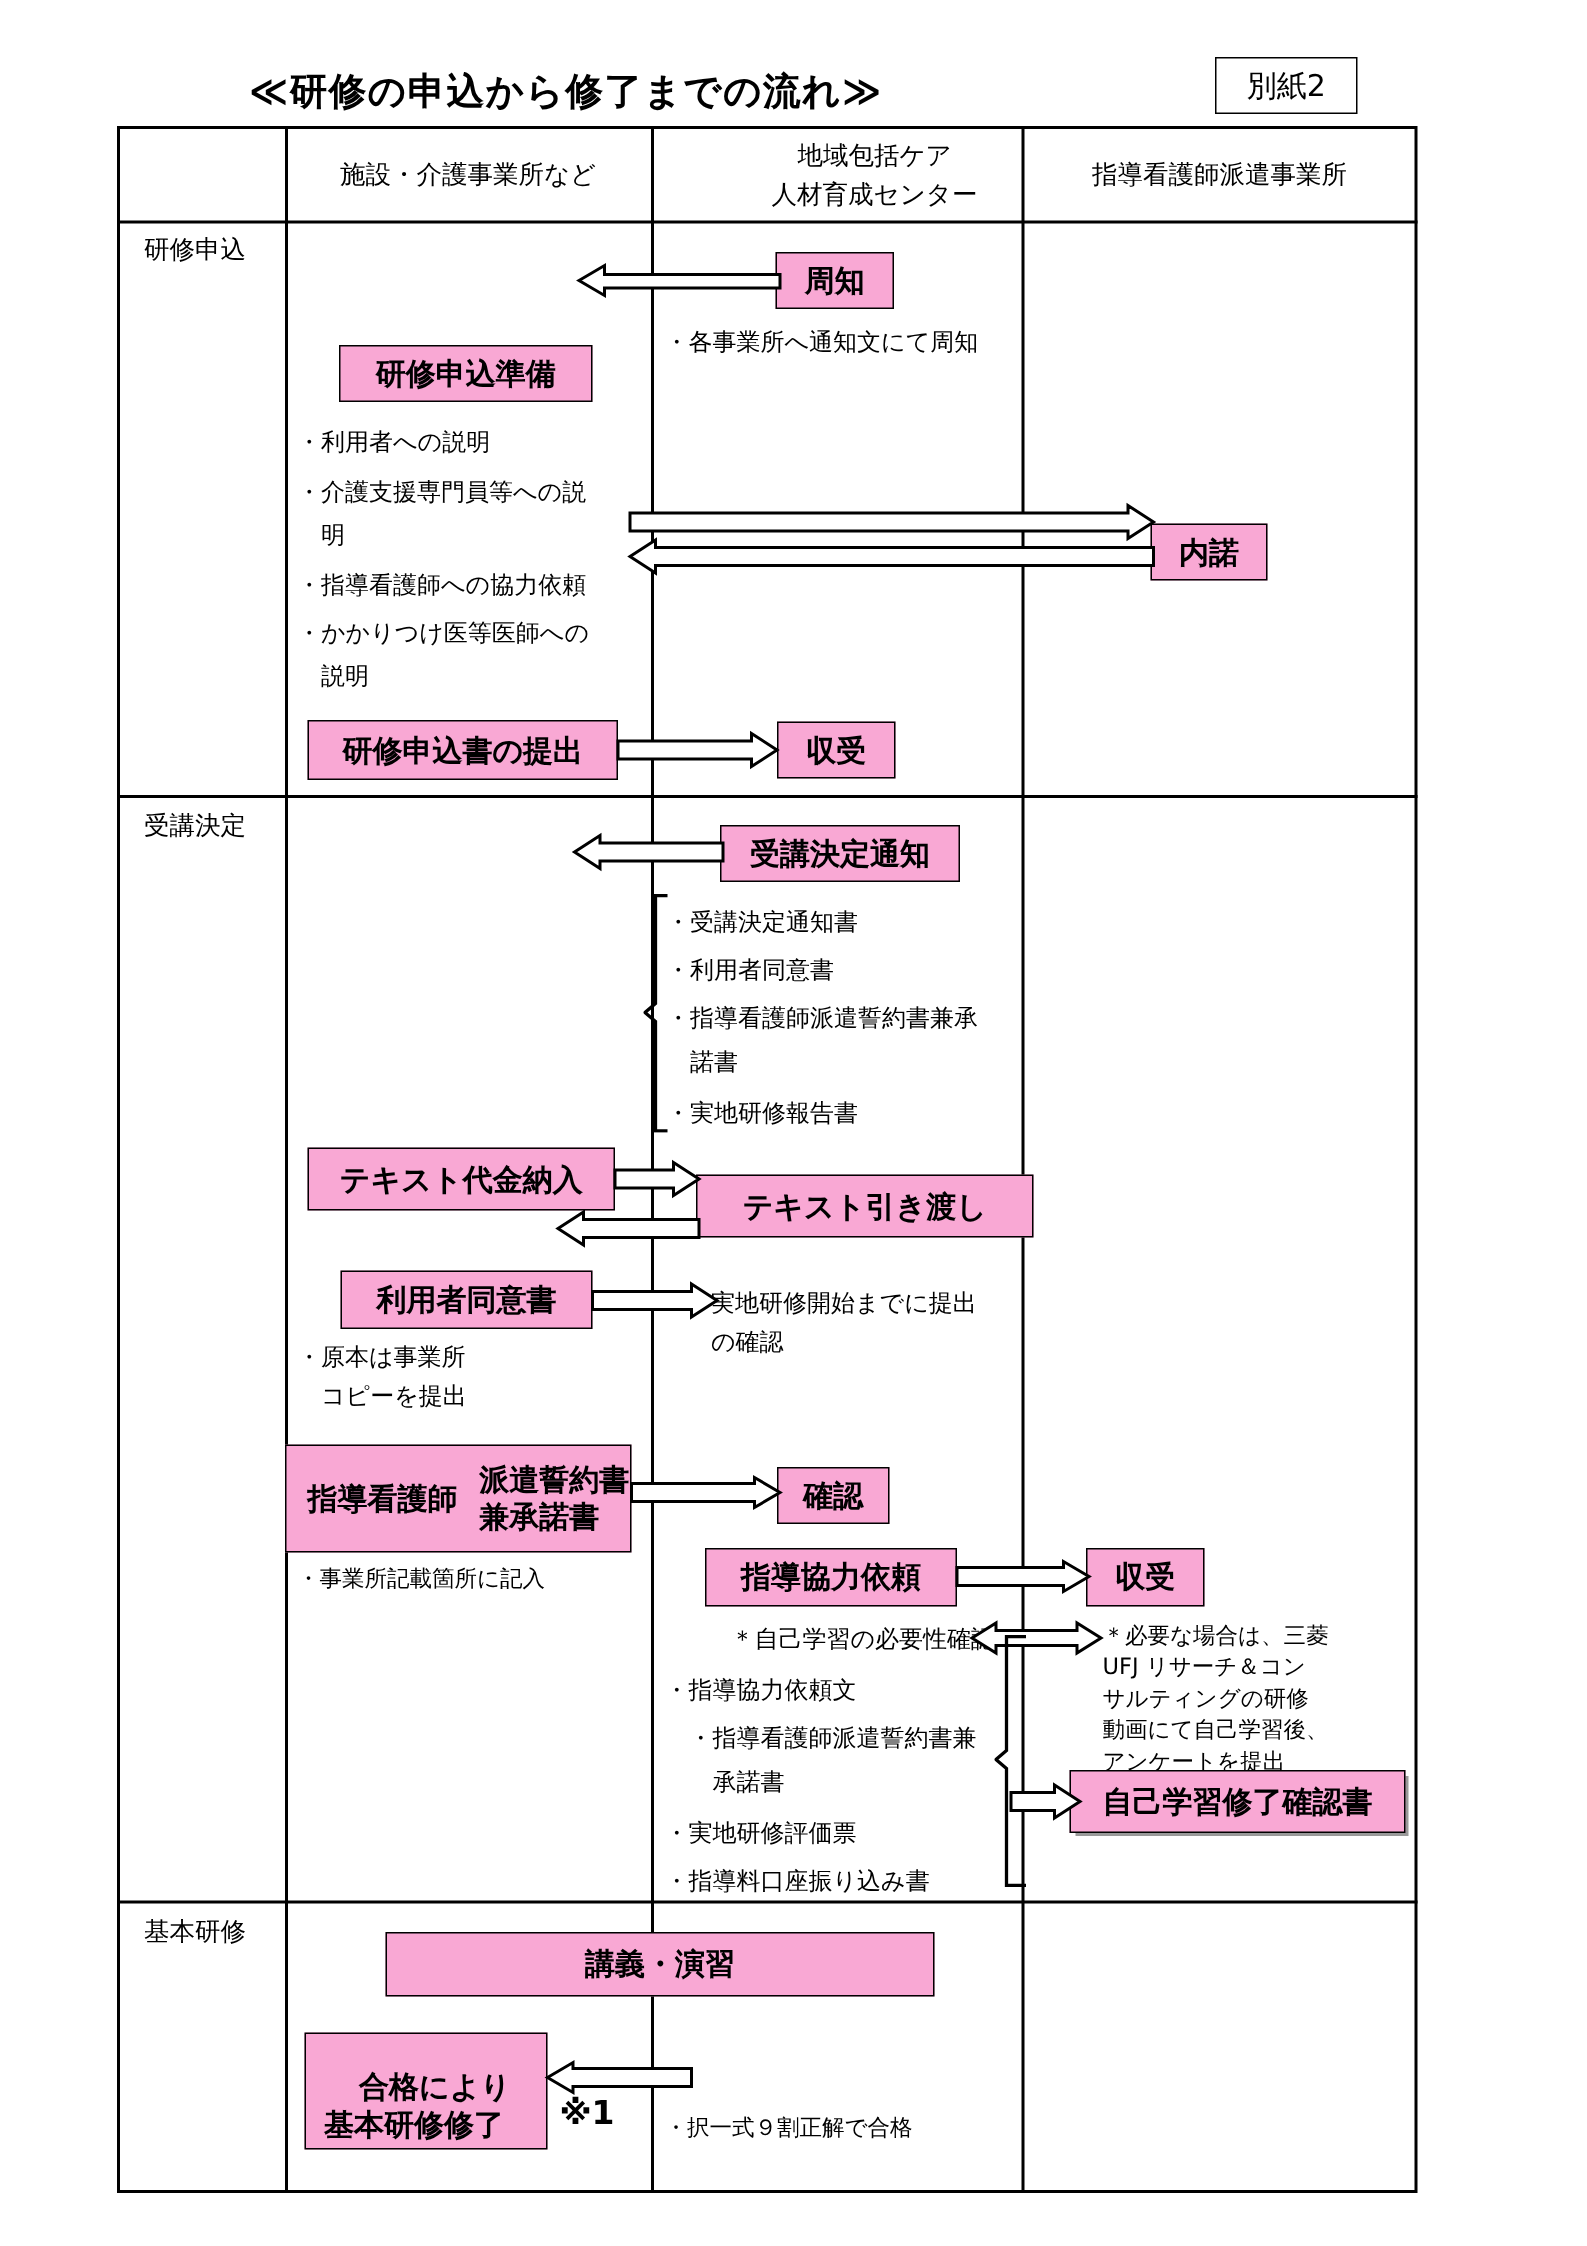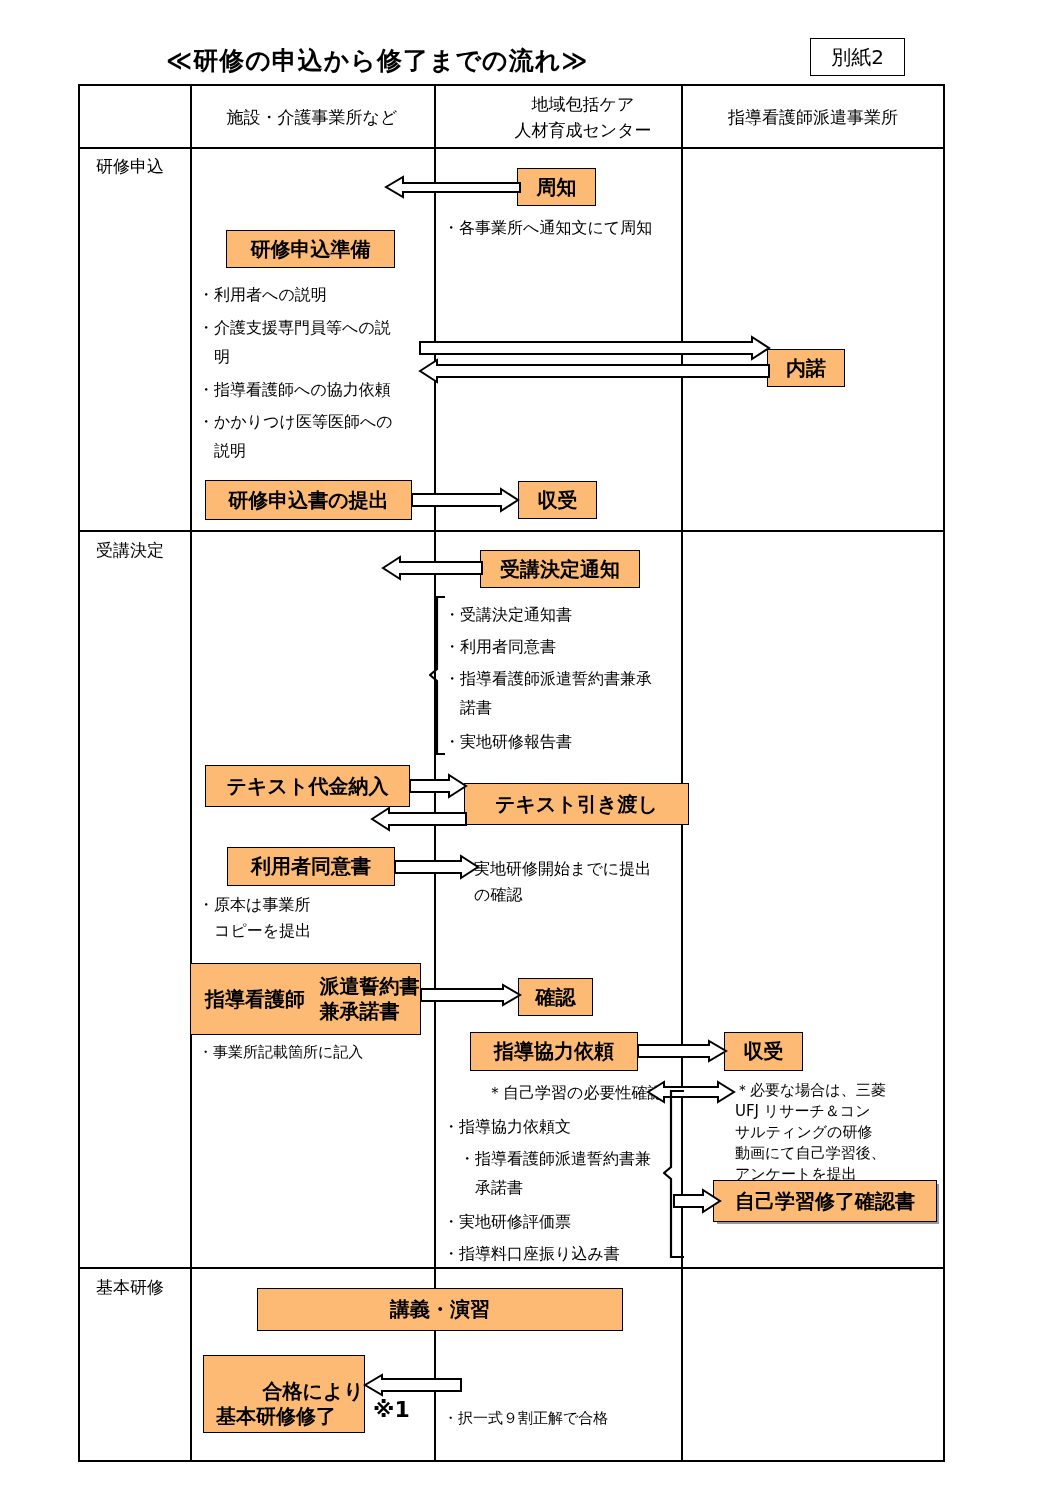--- a/index.html
+++ b/index.html
@@ -56,21 +56,21 @@
   
   .box{
     border:1.5px solid #000;
     box-sizing:border-box;
     display:flex;
     align-items:center;
     justify-content:center;
     text-align:center;
     font-size:20px;
     font-weight:bold;
-    background:#fdba74;
+    background:#f9a8d4;
     line-height:1.25;
   }
   .shadow{box-shadow:3px 3px 0 -1px #999;}
 
   
   .note{
     font-size:16px;
     line-height:29px;
     white-space:pre-line;
   }
@@ -237,21 +237,21 @@
 
   <div class="abs box shadow" style="left:713px;top:1180px;width:224px;height:42px;">自己学習修了確認書</div>
 
   <svg class="abs arrow" style="left:674px;top:1190px;" width="46" height="24" viewBox="0 0 46 24">
     <polygon points="0,5 29,5 29,0 46,11 29,22 29,17 0,17"></polygon>
   </svg>
 
   <div class="abs box" style="left:257px;top:1288px;width:366px;height:43px;">講義・演習</div>
 
   <div class="abs box" style="left:203px;top:1355px;width:162px;height:78px;flex-direction:column;">
-    <div style="width:100%;text-align:right;padding-left:12px;box-sizing:border-box;margin-top:20px;">合格により</div>
+    <div style="width:100%;text-align:center;padding-left:12px;box-sizing:border-box;margin-top:20px;">合格により</div>
     <div style="width:100%;text-align:left;padding-left:12px;box-sizing:border-box;">基本研修修了</div>
   </div>
 
   <div class="abs kome" style="left:373px;top:1397px;">※1</div>
 
 
   <svg class="abs arrow" style="left:365px;top:1375px;" width="96" height="22" viewBox="0 0 96 22">
     <polygon points="0,10 17,0 17,4 96,4 96,16 17,16 17,20"></polygon>
   </svg>
 

